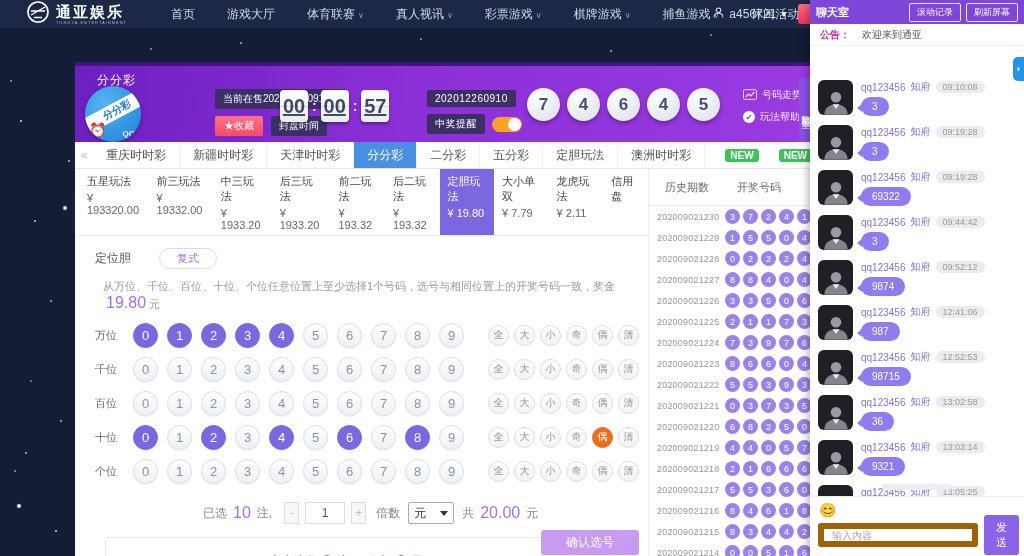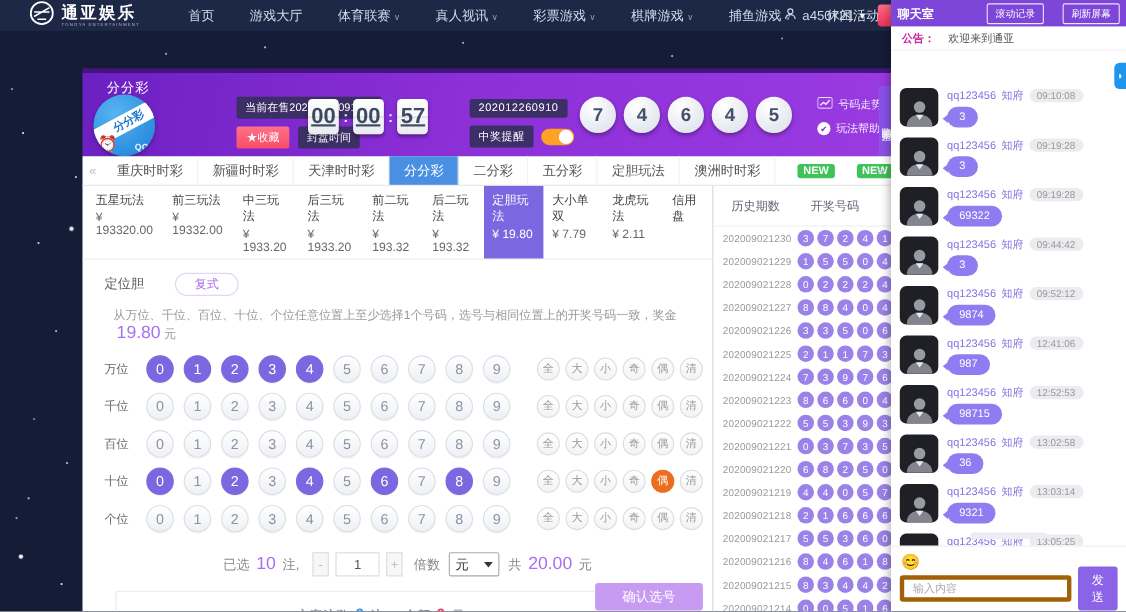--- a/index.html
+++ b/index.html
@@ -104,38 +104,38 @@
   .hist-head .h1 { margin-left:16px; }
   .hist-head .h2 { margin-left:28px; }
   .hist-row { display:flex; align-items:center; height:21px; padding-left:8px; }
   .hist-issue { width:74px; font-size:9px; color:#999; letter-spacing:.2px; }
   .hist-balls { display:flex; gap:3px; }
   .hball-sm { width:15px; height:15px; border-radius:50%; background:#9b82e8; color:#fff; font-size:9px; display:flex; align-items:center; justify-content:center; }
   
   .chat { position:absolute; right:0; top:0; width:214px; height:556px; background:#fff; z-index:5; box-shadow:-2px 0 8px rgba(0,0,0,.3); display:flex; flex-direction:column; }
   .chat-head { height:24px; background:#7d46d8; display:flex; align-items:center; padding:0 6px; flex:none; }
   .chat-title { color:#fff; font-size:11px; font-weight:bold; margin-right:auto; }
-  .chat-hbtn { border:1px solid rgba(255,255,255,.85); border-radius:2px; color:#fff; font-size:9px; padding:2px 7px; margin-left:17px; background:transparent; cursor:pointer; }
+  .chat-hbtn { border:1px solid rgba(255,255,255,.85); border-radius:2px; color:#fff; font-size:9px; padding:2px 7px; margin-left:5px; background:transparent; cursor:pointer; }
   .chat-notice { height:22px; display:flex; align-items:center; padding:0 10px; font-size:10px; border-bottom:1px solid #f2f2f6; flex:none; }
   .notice-label { color:#cc2a9e; font-weight:bold; }
   .notice-text { color:#555; margin-left:12px; }
   .chat-msgs { flex:1; overflow:hidden; padding:34px 8px 0; position:relative; }
   .msg { display:flex; gap:8px; margin-bottom:9px; }
   .avatar { width:35px; height:35px; border-radius:6px; background:#1f2026; flex:none; display:flex; align-items:flex-end; justify-content:center; overflow:hidden; }
   .msg-meta { display:flex; align-items:center; gap:5px; font-size:10px; white-space:nowrap; }
   .msg-user, .msg-badge { color:#8272e2; }
   .msg-time { background:#ebebf0; color:#999; font-size:9px; padding:1px 7px; border-radius:8px; }
   .bubble { display:inline-block; background:#8f7cf0; color:#fff; font-size:10px; padding:4px 11px; border-radius:10px; margin-top:3px; position:relative; }
   .bubble::before { content:""; position:absolute; left:-4px; top:7px; border-top:4px solid transparent; border-bottom:4px solid transparent; border-right:5px solid #8f7cf0; }
   .float-blue { position:absolute; right:0; top:57px; width:11px; height:24px; background:#1e96f0; border-radius:5px 0 0 5px; color:#fff; font-size:9px; display:flex; align-items:center; justify-content:center; cursor:pointer; z-index:6; }
   .scroll-pill { position:absolute; bottom:6px; left:50%; transform:translateX(-50%); width:70px; height:6px; border-radius:3px; background:#ececf2; }
   .chat-emoji-row { height:26px; border-top:1px solid #eee; display:flex; align-items:center; padding:0 9px; flex:none; }
   .emoji { font-size:14px; cursor:pointer; }
   .chat-input-row { height:34px; display:flex; align-items:center; gap:6px; padding:0 8px 8px; flex:none; }
-  .chat-input { flex:1; height:24px; border:4px solid #a16207; border-radius:3px; padding:0 8px; font-size:10px; color:#555; }
+  .chat-input { flex:1; height:24px; border:6px solid #a16207; border-radius:3px; padding:0 8px; font-size:10px; color:#555; }
   .chat-input::placeholder { color:#aaa; }
   .send-btn { background:#8a63e8; color:#fff; border:none; border-radius:3px; font-size:11px; padding:5px 12px; cursor:pointer; }
 </style>
 </head>
 <body>
 
 <div class="screen">
   <div class="stars"></div>
 
   <nav class="nav">

